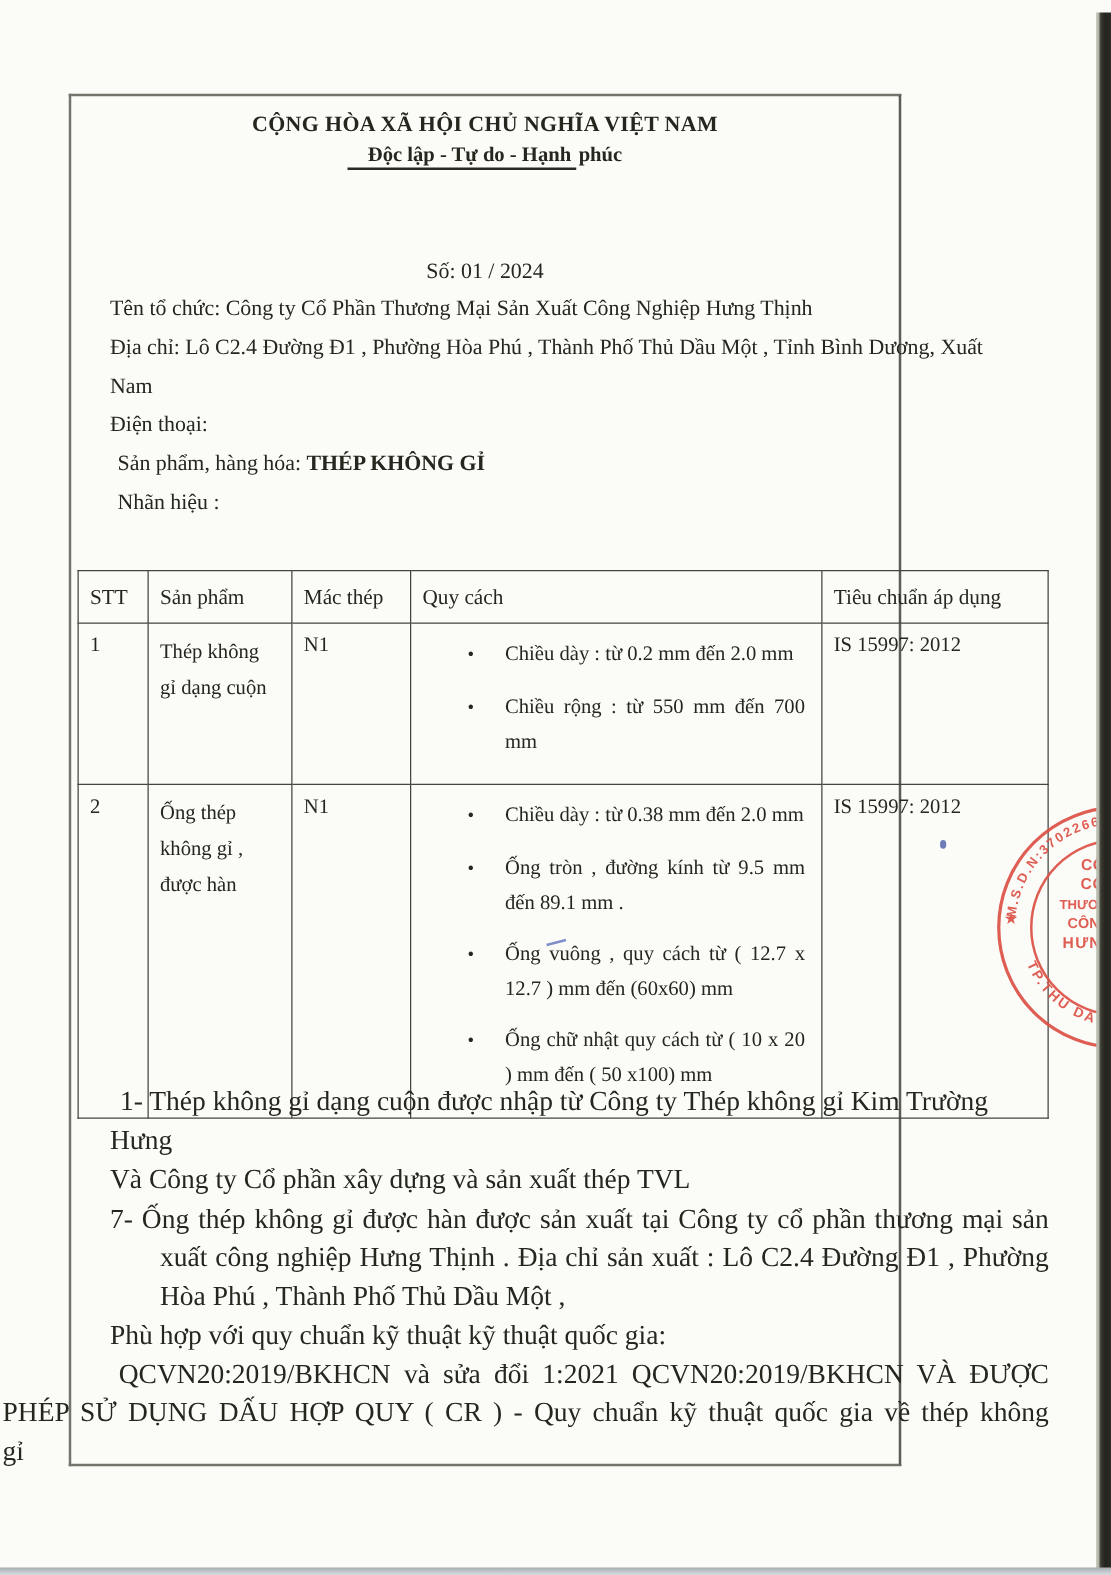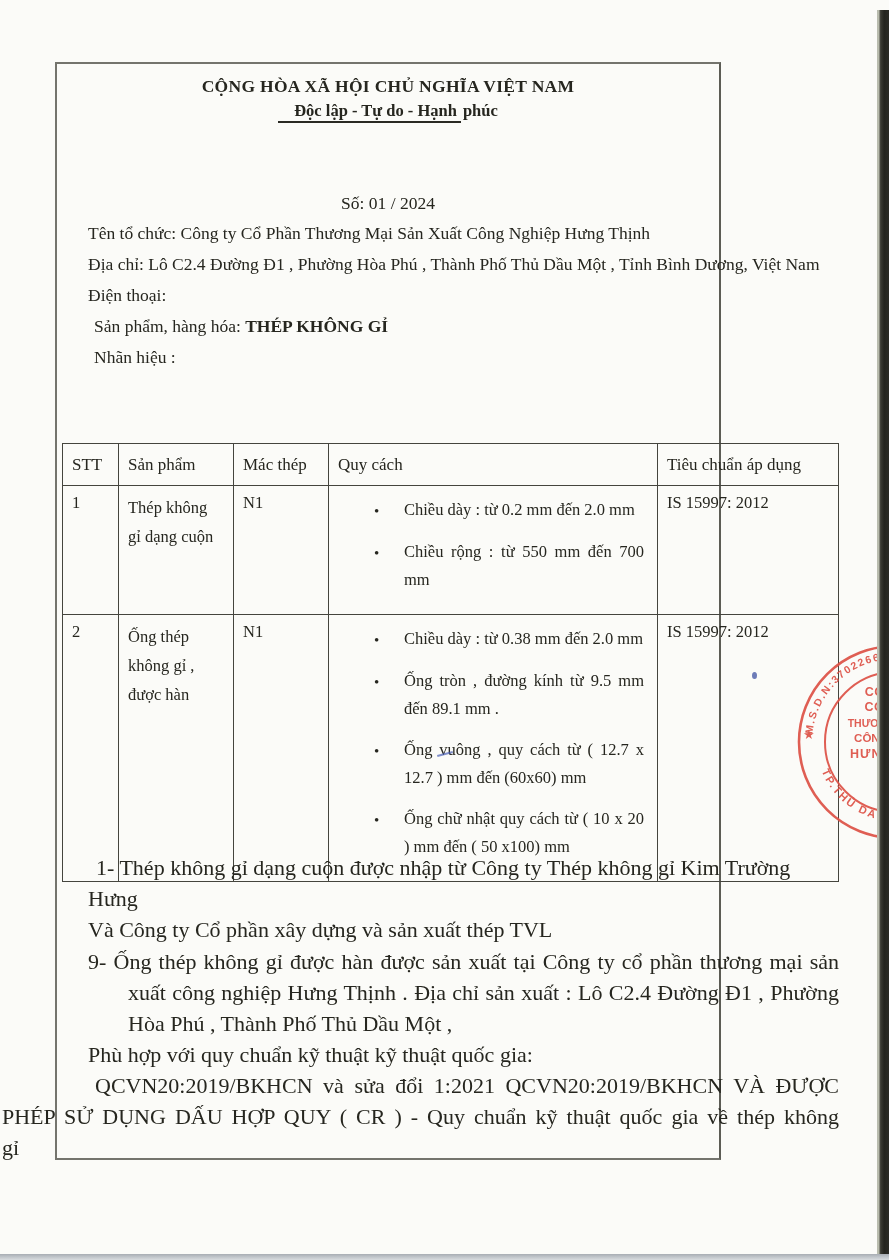--- a/index.html
+++ b/index.html
@@ -19,21 +19,21 @@
     position:absolute; top:10px; right:0; width:12px; height:1250px;
     background:linear-gradient(90deg,#b9bcae 0%,#b9bcae 14%,#3c3c34 30%,#24241e 60%,#2b2b25 100%);
   }
   .scan-edge-bottom{
     position:absolute; left:0; bottom:0; width:889px; height:6px;
     background:linear-gradient(180deg,#a8adb3 0%,#b9bec4 35%,#d8dcdf 100%);
   }
 
   
   .doc-border{
-    position:absolute; left:55px; top:62px; width:666px; height:1098px;
+    position:absolute; left:55px; top:75px; width:666px; height:1098px;
     border:2px solid #74746d;
     border-right-color:#5c5c55;
     background:transparent;
   }
 
   .centered{ position:absolute; left:0; width:100%; text-align:center; }
   .nat-title{ top:12px; font-size:17.5px; font-weight:bold; letter-spacing:.3px; }
   .motto{ top:37px; font-size:16.5px; font-weight:bold; }
   .motto .u{ border-bottom:2px solid #2a2a24; padding:0 4px 1px 16px; }
   .motto .rest{ padding-left:2px; }
@@ -107,21 +107,21 @@
 
     <div class="centered motto">
       <span class="u">Độc lập - Tự do - Hạnh</span><span class="rest">phúc</span>
     </div>
 
 
     <div class="centered doc-no">Số: 01 / 2024</div>
 
     <div class="info">
       <div>Tên tổ chức: Công ty Cổ Phần Thương Mại Sản Xuất Công Nghiệp Hưng Thịnh</div>
-      <div>Địa chỉ: Lô C2.4 Đường Đ1 , Phường Hòa Phú , Thành Phố Thủ Dầu Một , Tỉnh Bình Dương, Việt Nam</div>
+      <div>Địa chỉ: Lô C2.4 Đường Đ1 , Phường Hòa Phú , Thành Phố Thủ Dầu Một , Tỉnh Bình Dương, Xuất Nam</div>
       <div>Điện thoại:</div>
       <div class="ind">
         <span>Sản phẩm, hàng hóa:</span>
         <span class="bold">THÉP KHÔNG GỈ</span>
       </div>
       <div class="ind">Nhãn hiệu :</div>
     </div>
 
     <table class="spec">
       <colgroup>
@@ -182,21 +182,21 @@
           </ul>
         </td>
         <td class="std">IS 15997: 2012</td>
       </tr>
     </tbody>
       </table>
 
     <div class="notes">
       <p class="n1">1-  Thép không gỉ dạng cuộn được nhập từ Công ty Thép không gỉ Kim Trường Hưng
 Và Công ty Cổ phần xây dựng và sản xuất thép TVL</p>
-      <p class="n2">9-  Ống thép không gỉ được hàn được sản xuất tại Công ty cổ phần thương mại sản xuất công nghiệp Hưng Thịnh . Địa chỉ sản xuất : Lô C2.4 Đường Đ1 , Phường Hòa Phú , Thành Phố Thủ Dầu Một ,</p>
+      <p class="n2">7-  Ống thép không gỉ được hàn được sản xuất tại Công ty cổ phần thương mại sản xuất công nghiệp Hưng Thịnh . Địa chỉ sản xuất : Lô C2.4 Đường Đ1 , Phường Hòa Phú , Thành Phố Thủ Dầu Một ,</p>
       <p class="nplain">Phù hợp với quy chuẩn kỹ thuật kỹ thuật quốc gia:</p>
       <p class="nfinal">QCVN20:2019/BKHCN và sửa đổi 1:2021 QCVN20:2019/BKHCN VÀ ĐƯỢC PHÉP SỬ DỤNG DẤU HỢP QUY ( CR ) -  Quy chuẩn kỹ thuật quốc gia về thép không gỉ</p>
     </div>
 
   </div>
 
   <svg class="stamp-svg" viewBox="0 0 100 205" xmlns="http://www.w3.org/2000/svg">
     <defs>
       <path id="arcTop" d="M 22 102 A 83 83 0 0 1 188 102"></path>
       <path id="arcBottom" d="M 26 102 A 79 79 0 0 0 184 102"></path>

